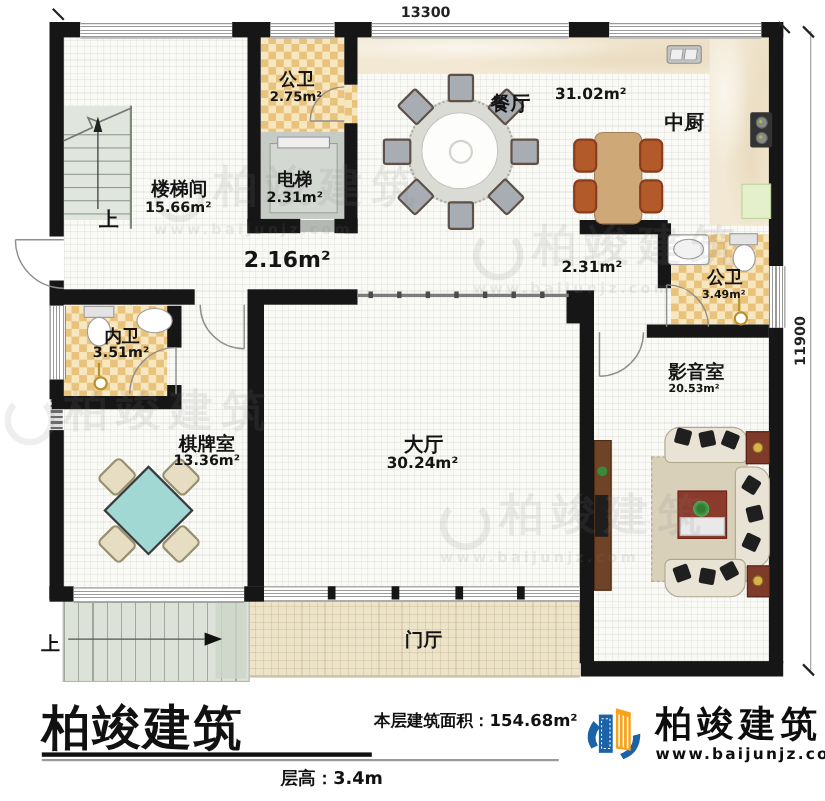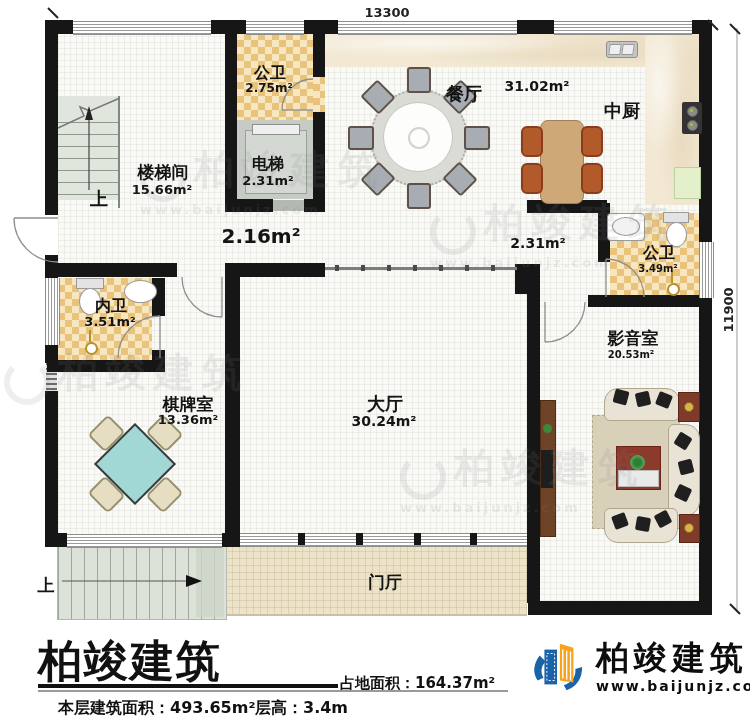--- a/index.html
+++ b/index.html
@@ -281,24 +281,23 @@
   <div class="rname" style="left:385px;top:404px;font-size:18px">大厅</div>
   <div class="rarea" style="left:384px;top:421px;font-size:14px">30.24m²</div>
   <div class="rname" style="left:385px;top:582px;font-size:17px">门厅</div>
   <div class="rname" style="left:46px;top:585px;font-size:17px">上</div>
 
   <div class="dimtext" style="left:387px;top:12px;transform:translate(-50%,-50%)">13300</div>
   <div class="dimtext" style="left:728px;top:310px;transform:translate(-50%,-50%) rotate(-90deg)">11900</div>
 
   <div class="titlebar">
     <div class="main-title">柏竣建筑</div>
-    <div class="stat" style="left:340px;top:46px">占地面积：164.37m²</div>
+    <div class="stat" style="left:340px;top:18px">本层建筑面积：154.68m²</div>
     <div class="divider1"></div>
     <div class="divider2"></div>
-    <div class="stat" style="left:58px;top:70px;font-size:16px">本层建筑面积：493.65m²</div>
     <div class="stat" style="left:255px;top:70px;font-size:16px">层高：3.4m</div>
     <div class="logo">
       <svg width="58" height="62" viewBox="0 0 60 64">
         <path d="M10 46 Q2 34 12 20 L18 26 Q11 35 16 43 Z" fill="#1b63a8"></path>
         <path d="M40 56 Q56 50 56 32 L49 34 Q50 46 37 51 Z" fill="#1b63a8"></path>
         <rect x="17" y="14" width="13" height="36" fill="#1b63a8"></rect>
         <rect x="19.5" y="18" width="8" height="28" fill="none" stroke="#fff" stroke-width="1" stroke-dasharray="2,2"></rect>
         <polygon points="33,8 47,12 47,48 33,46" fill="#f7a219"></polygon>
         <line x1="36" y1="14" x2="36" y2="44" stroke="#fff" stroke-width="1.4"></line>
         <line x1="40" y1="15" x2="40" y2="45" stroke="#fff" stroke-width="1.4"></line>

